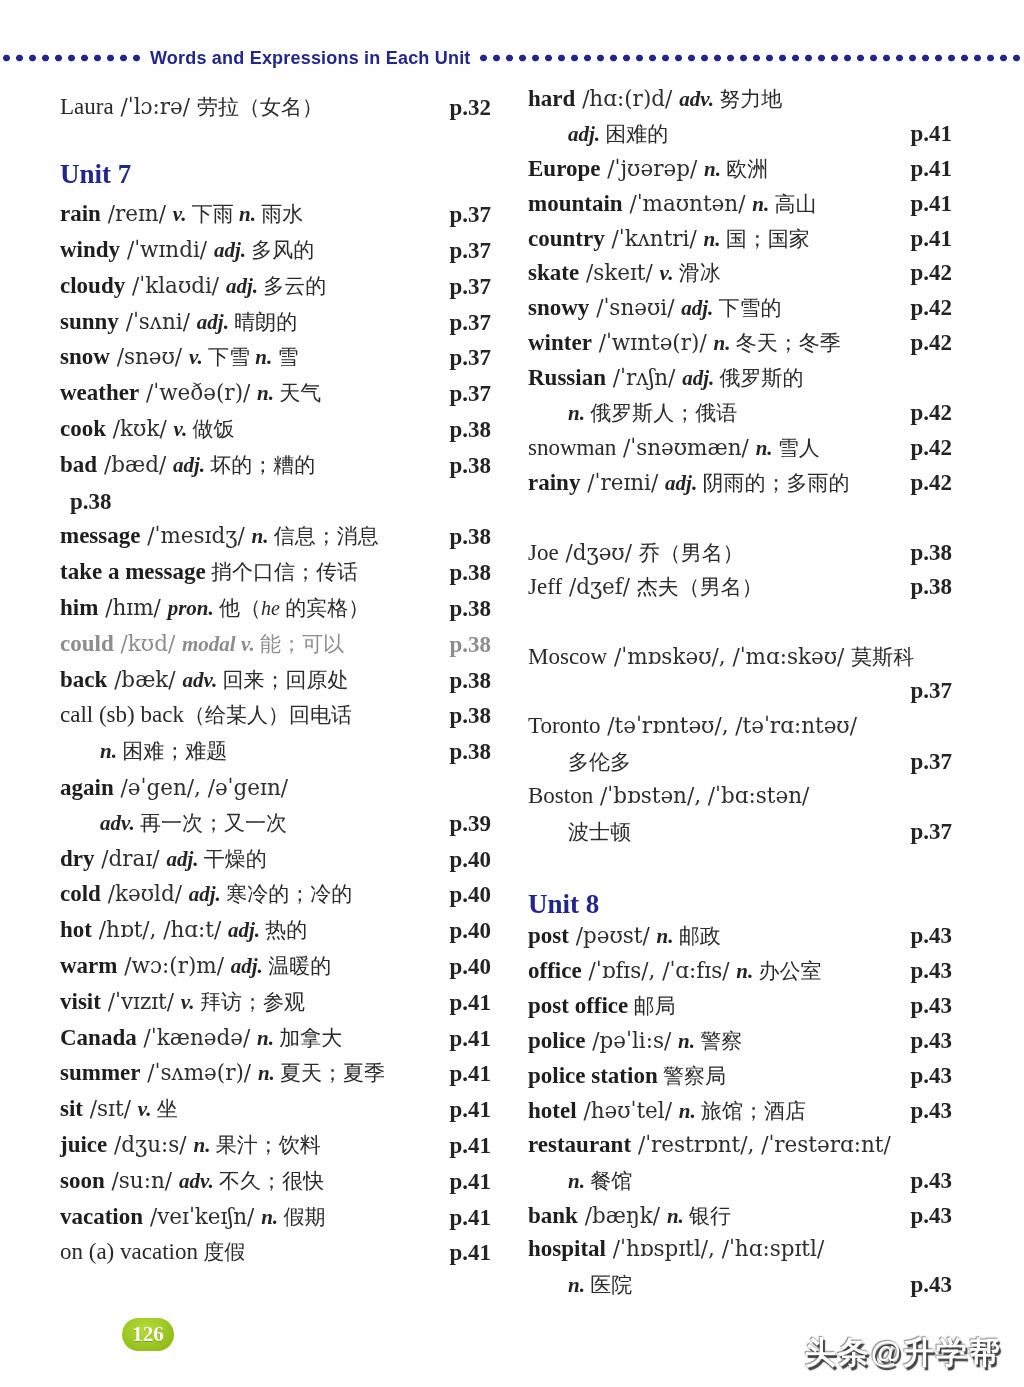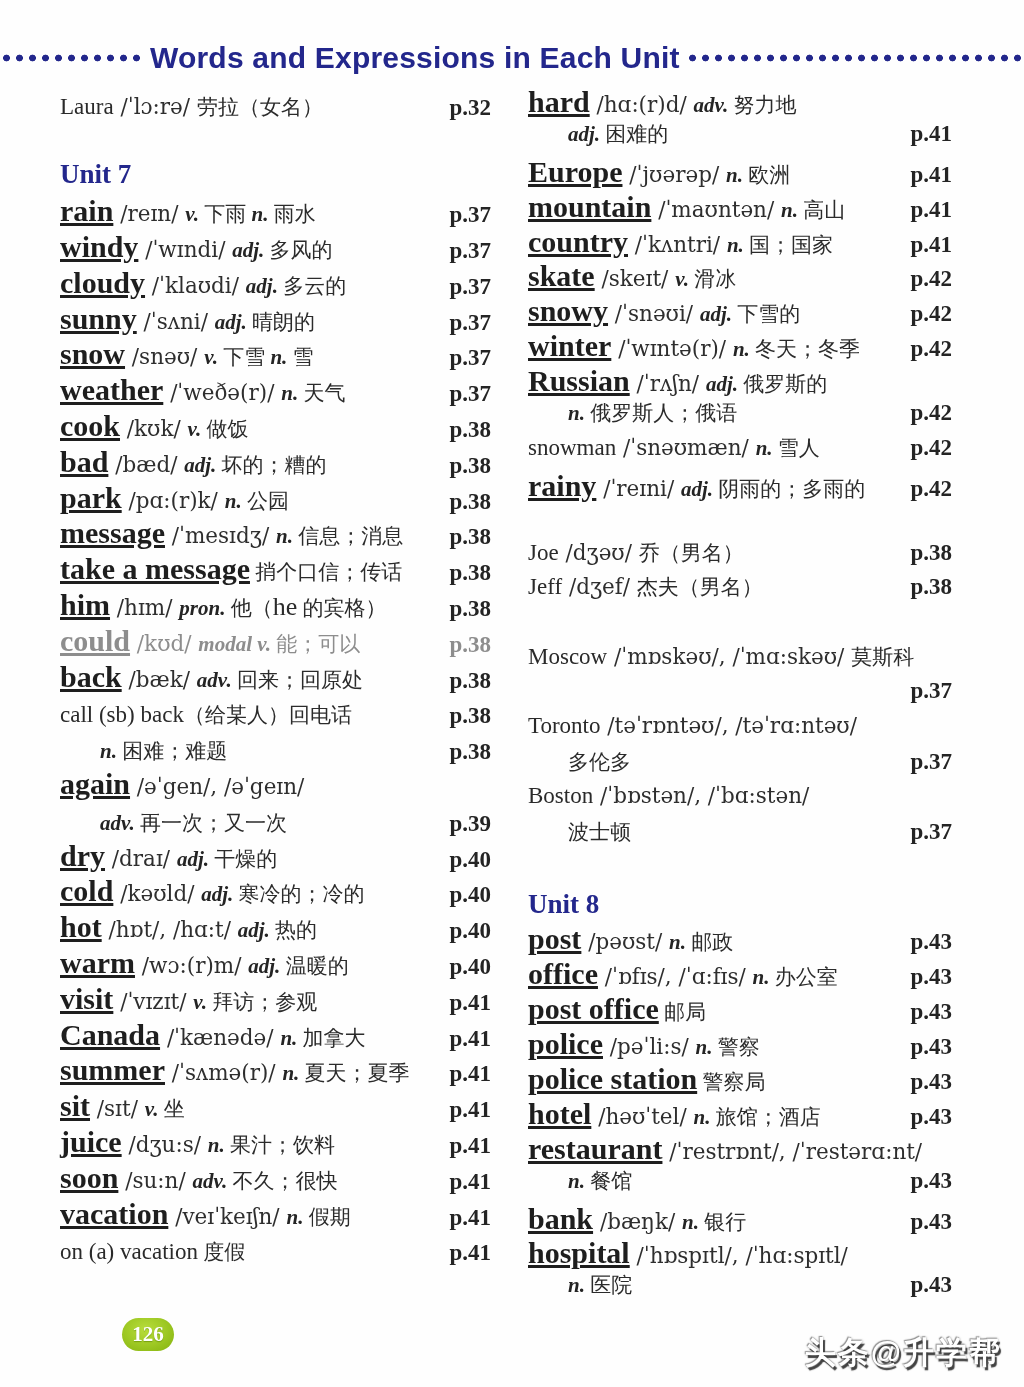--- a/index.html
+++ b/index.html
@@ -21,46 +21,46 @@
     background-image:radial-gradient(circle,var(--navy) 3.1px,rgba(0,0,0,0) 3.7px);
     background-size:13px 10px;
     background-repeat:repeat-x;
     background-position:left center;
   }
   .dots-left{width:146px;flex:0 0 auto;}
   .dots-right{flex:1 1 auto;margin-left:6px;}
   .page-title{
     margin:0 0 0 4px;
     font-family:"Liberation Sans","DejaVu Sans",sans-serif;
-    font-size:30px;font-weight:bold;letter-spacing:.2px;
+    font-size:18px;font-weight:bold;letter-spacing:.2px;
     color:var(--navy);
     white-space:nowrap;
   }
   
   .col{position:absolute;top:85px;}
   .col-left{left:60px;width:431px;}
   .col-right{left:528px;width:424px;}
   .row{
     display:flex;justify-content:space-between;align-items:baseline;
     white-space:nowrap;
   }
   .col-left  .row{height:35.8px;align-items:flex-end;}
   .col-right .row{height:34.9px;}
   .row.indent .entry-text{padding-left:40px;}
   .row.heading{
     font-size:27px;font-weight:bold;color:var(--navy);
     align-items:center;
   }
   .entry-text{overflow:visible;}
-  .seg-word{font-weight:bold;font-size:30px;color:#1e1e1e;text-decoration:underline;}
+  .seg-word{font-weight:bold;font-size:23px;color:#1e1e1e;}
   .seg-wordplain{font-weight:normal;font-size:23px;color:#2a2a2a;}
   .seg-phon{font-family:"DejaVu Serif","Liberation Serif",serif;font-size:21.5px;color:#2e2e2e;}
   .seg-pos{font-style:italic;font-weight:bold;font-size:21px;color:#242424;}
   .seg-cn{font-size:21px;color:#2b2b2b;font-family:"Liberation Serif","DejaVu Serif",serif;}
-  .seg-plain{font-size:26px;color:#2a2a2a;}
+  .seg-plain{font-size:20px;color:#2a2a2a;font-style:italic;}
   .page-ref{font-weight:bold;font-size:23px;color:#242424;padding-left:10px;}
   .row.muted span{color:#8d8d8d;}
   
   .page-badge{
     position:absolute;left:122px;top:1318px;
     width:52px;height:33px;border-radius:17px;
     background:radial-gradient(ellipse at 45% 35%,#b8dd3c 0%,#9cc722 55%,#84b20e 100%);
     color:#ffffff;
     font-family:Liberation Serif, serif;
     font-size:21px;font-weight:bold;
@@ -121,21 +121,20 @@
       </div>
       <div class="row">
         <span class="entry-text"><span class="seg-word">cook</span><span class="seg-phon"> /kʊk/ </span><span class="seg-pos">v. </span><span class="seg-cn">做饭</span></span>
         <span class="page-ref">p.38</span>
       </div>
       <div class="row">
         <span class="entry-text"><span class="seg-word">bad</span><span class="seg-phon"> /bæd/ </span><span class="seg-pos">adj. </span><span class="seg-cn">坏的；糟的</span></span>
         <span class="page-ref">p.38</span>
       </div>
       <div class="row">
-        <span class="entry-text"><span class="seg-word">park</span><span class="seg-phon"> /pɑ:(r)k/ </span><span class="seg-pos">n. </span><span class="seg-cn">公园</span></span>
         <span class="page-ref">p.38</span>
       </div>
       <div class="row">
         <span class="entry-text"><span class="seg-word">message</span><span class="seg-phon"> /ˈmesɪdʒ/ </span><span class="seg-pos">n. </span><span class="seg-cn">信息；消息</span></span>
         <span class="page-ref">p.38</span>
       </div>
       <div class="row">
         <span class="entry-text"><span class="seg-word">take a message</span><span class="seg-cn"> 捎个口信；传话</span></span>
         <span class="page-ref">p.38</span>
       </div>

